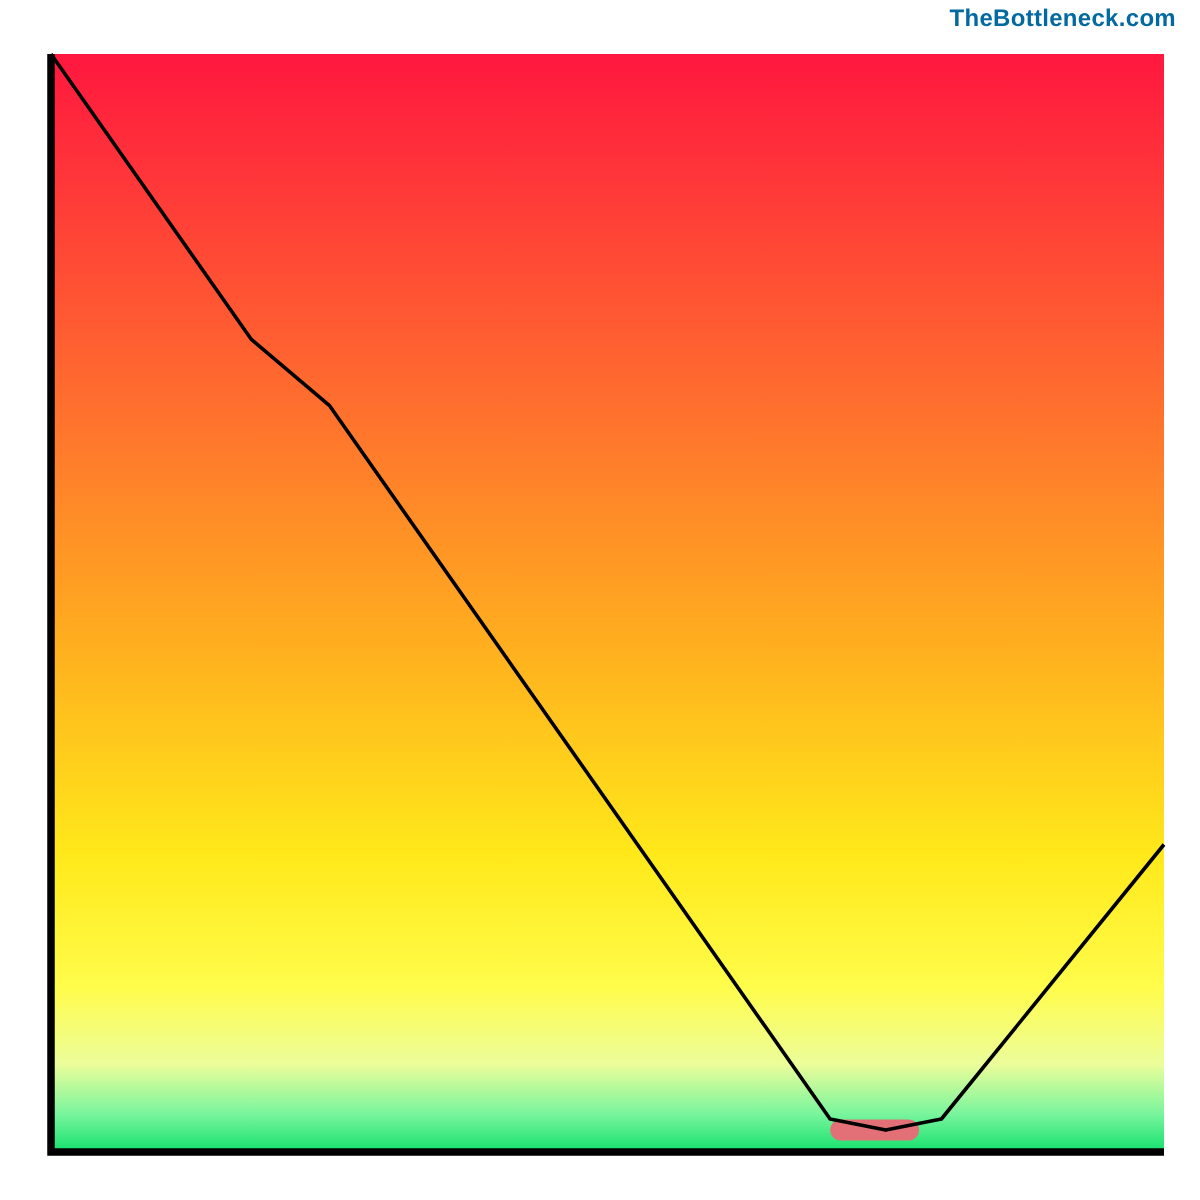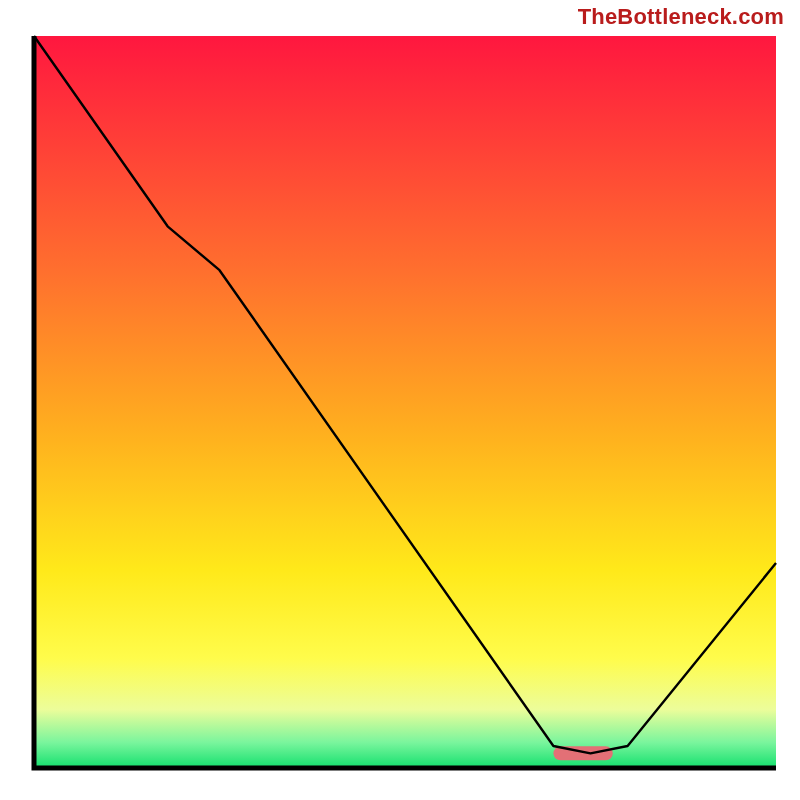--- a/index.html
+++ b/index.html
@@ -8,23 +8,23 @@
     width: 800px;
     height: 800px;
     background: #ffffff;
     font-family: Arial, Helvetica, sans-serif;
     position: relative;
   }
   .watermark {
     position: absolute;
     top: 4px;
     right: 16px;
-    font-size: 22px;
+    font-size: 16px;
     font-weight: bold;
-    color: #b91c1c;
+    color: #0369a1;
     letter-spacing: 0.2px;
   }
   .plot-wrap {
     position: absolute;
     left: 18px;
     top: 30px;
     width: 764px;
     height: 752px;
   }
   svg { display: block; }

